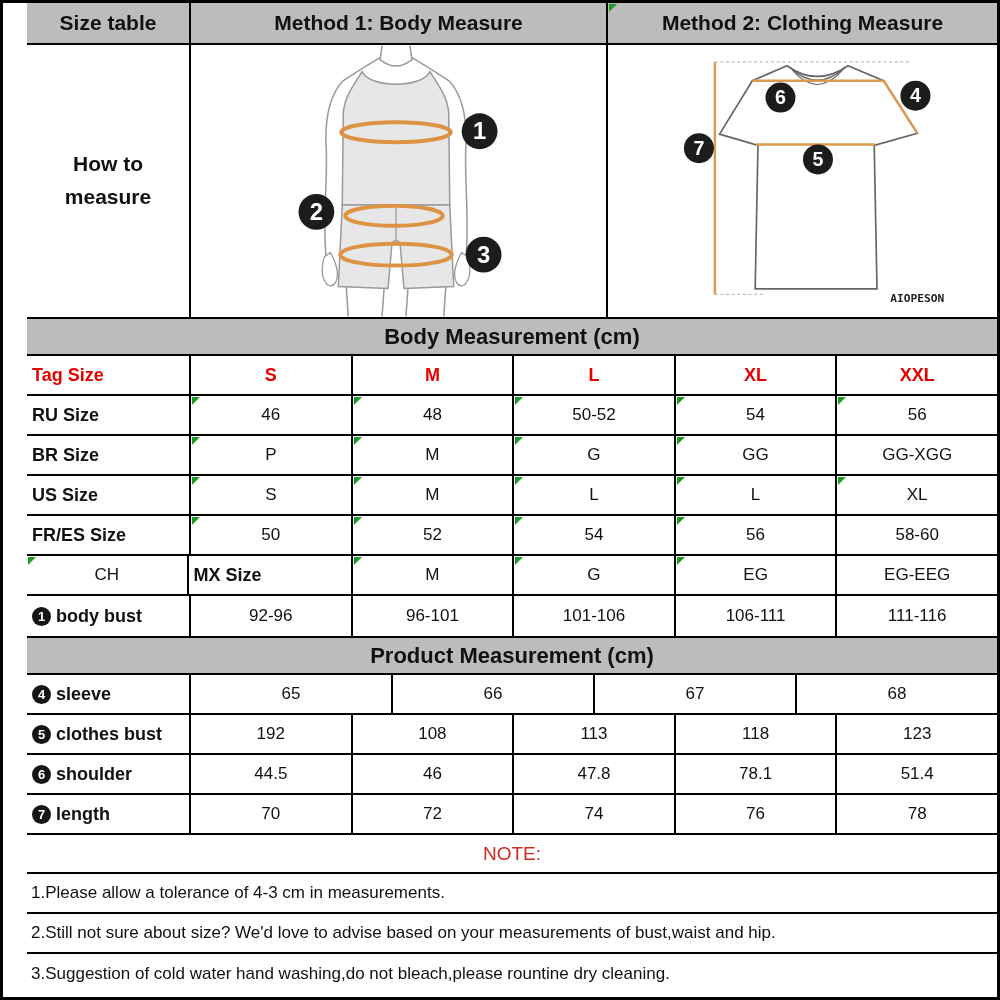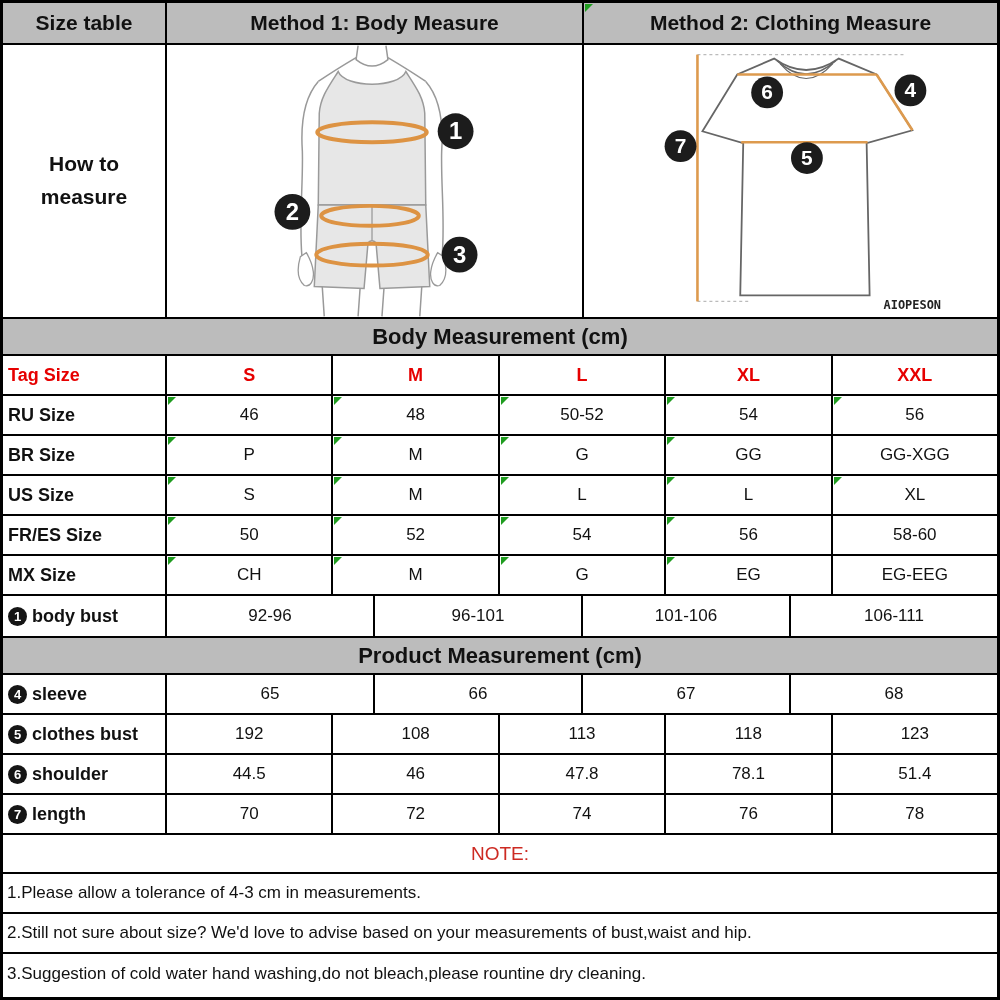--- a/index.html
+++ b/index.html
@@ -1,20 +1,20 @@
 <!DOCTYPE html>
 <html><head>
 <meta charset="utf-8">
 <style>
   * { margin:0; padding:0; box-sizing:border-box; }
   html,body { background:#fff; }
   body { font-family:"Liberation Sans","DejaVu Sans",sans-serif; color:#111; }
   #sheet {
     position:relative; width:1000px; height:1000px;
-    background:#fff; border:3px solid #000; overflow:hidden;
+    background:#fff; border:3px solid #000; overflow:hidden;padding-left:24px;
   }
   .r { display:flex; width:100%; }
   .c {
     position:relative; border-right:2px solid #000; border-bottom:2px solid #000;
     display:flex; align-items:center; overflow:hidden;
   }
   .c:last-child { border-right:none; }
   .col-label { flex:0 0 164px; }
   .col-val   { flex:1 1 0; justify-content:center; }
 
@@ -275,26 +275,26 @@
     <div class="c col-val">
         <span class="gmk"></span>
         <span>56</span>
       </div>
     <div class="c col-val">
         <span>58-60</span>
       </div>
   </div>
 
   <div class="r tr">
+    <div class="c col-val">
+        <span class="gmk"></span>
+        <span>CH</span>
+      </div>
     <div class="c col-label">
         <span>MX Size</span>
-      </div>
-    <div class="c col-val">
-        <span class="gmk"></span>
-        <span>CH</span>
       </div>
     <div class="c col-val">
         <span class="gmk"></span>
         <span>M</span>
       </div>
     <div class="c col-val">
         <span class="gmk"></span>
         <span>G</span>
       </div>
     <div class="c col-val">
@@ -316,20 +316,23 @@
       </div>
     <div class="c col-val">
         <span>96-101</span>
       </div>
     <div class="c col-val">
         <span>101-106</span>
       </div>
     <div class="c col-val">
         <span>106-111</span>
       </div>
+    <div class="c col-val">
+        <span>111-116</span>
+      </div>
   </div>
 
   <div class="r band">
     <div class="c">Product Measurement (cm)</div>
   </div>
 
   <div class="r tr">
     <div class="c col-label">
         <span class="badge">4</span>
         <span>sleeve</span>

